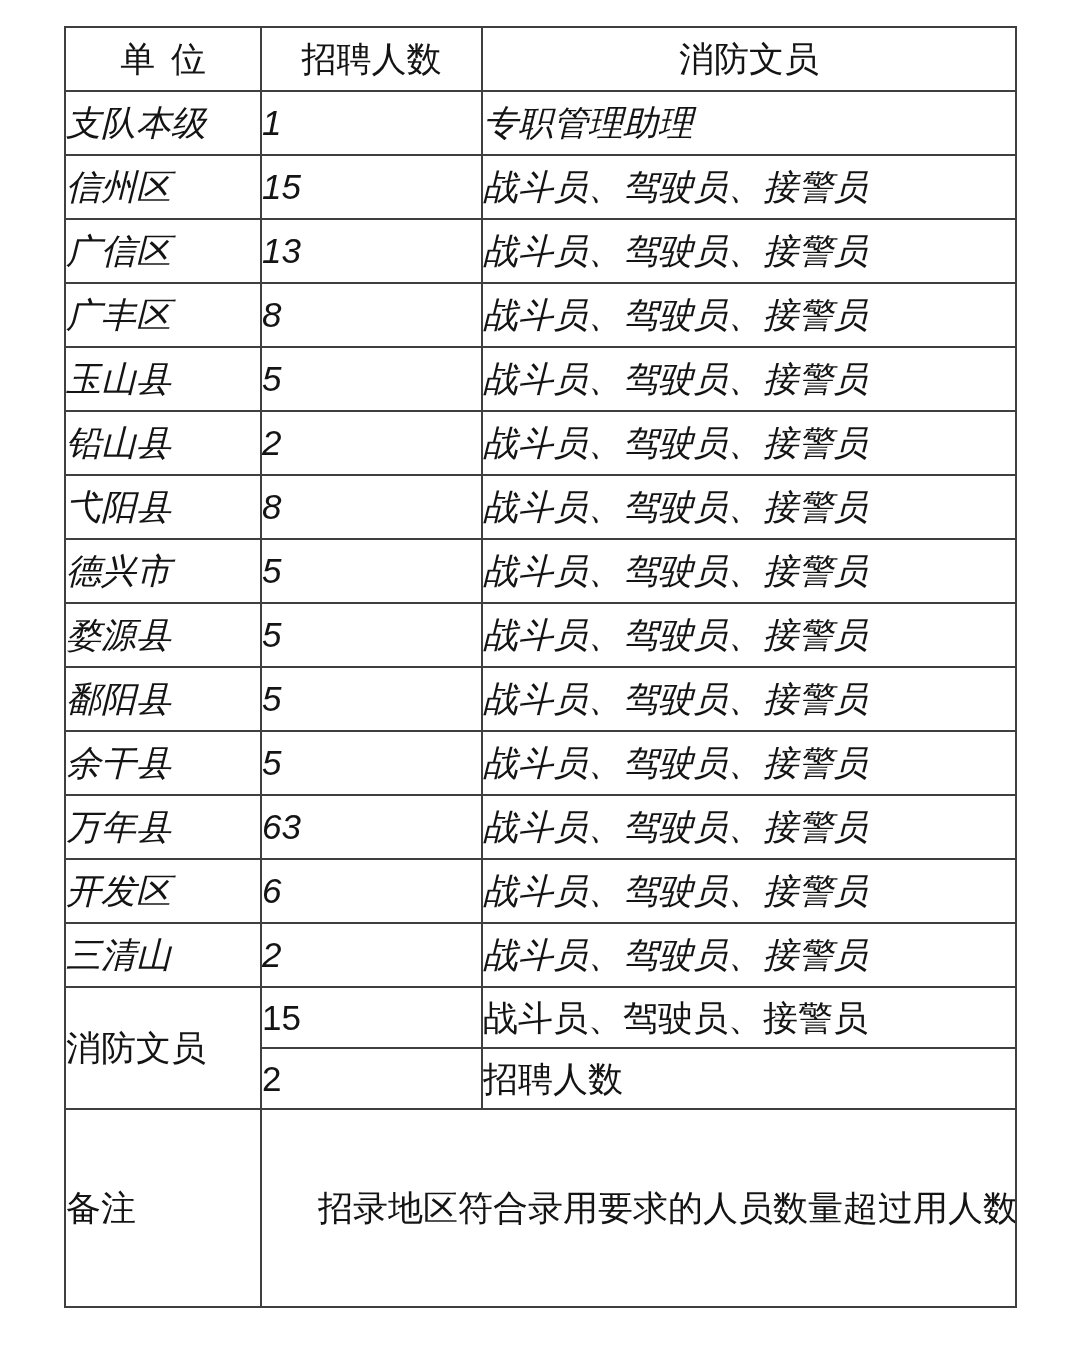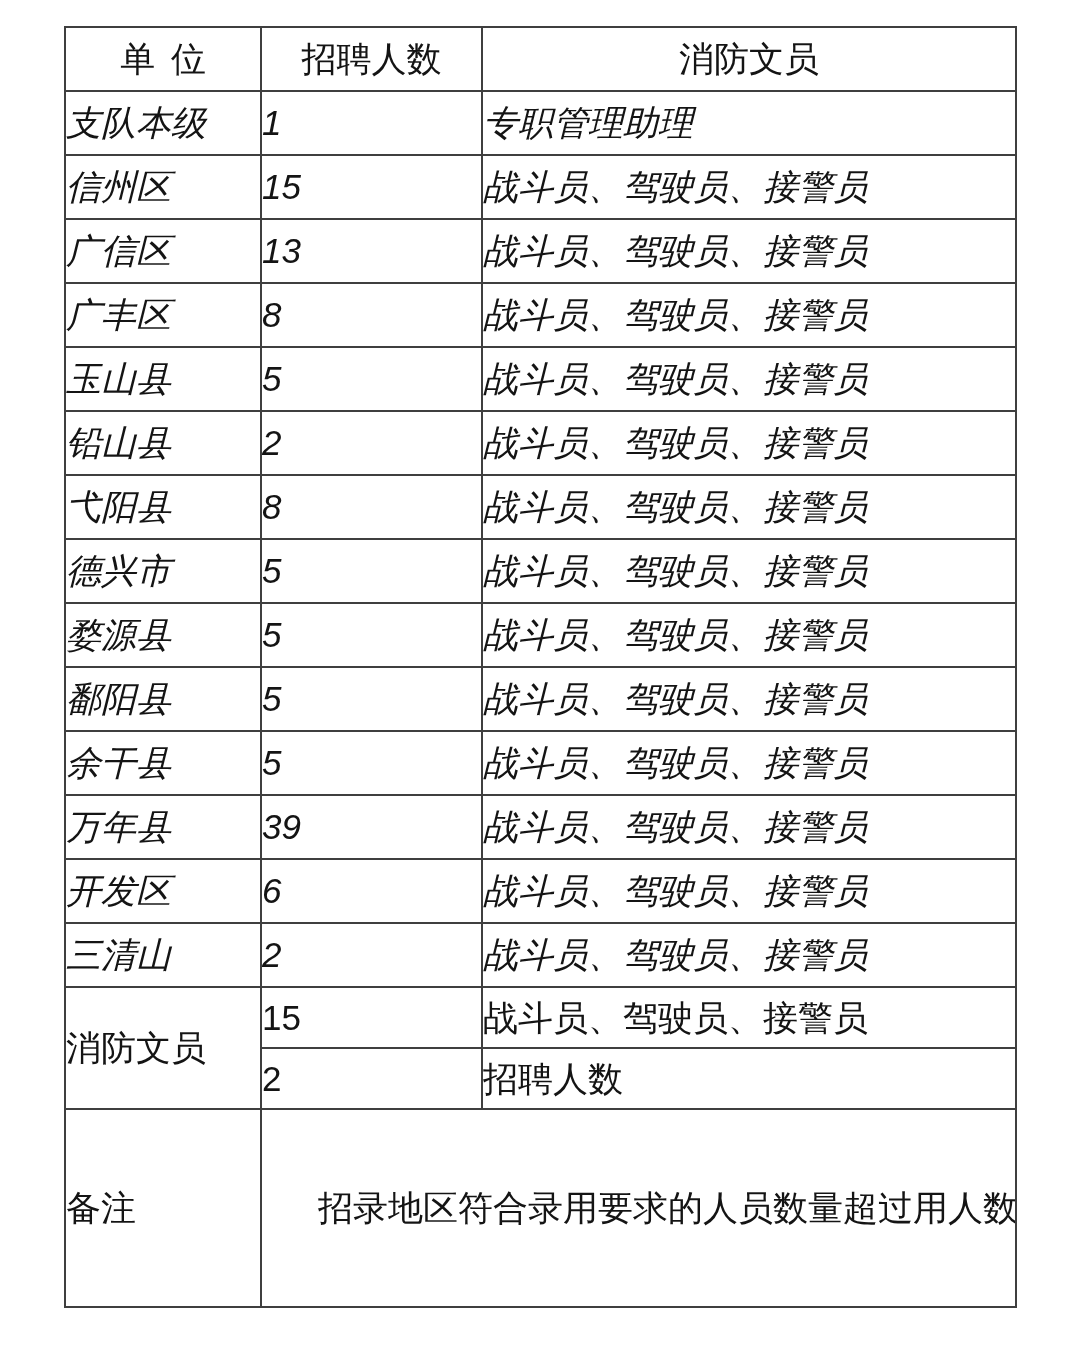--- a/index.html
+++ b/index.html
@@ -122,21 +122,21 @@
         <td>5</td>
         <td>战斗员、驾驶员、接警员</td>
       </tr>
       <tr class="data-row">
         <td>余干县</td>
         <td>5</td>
         <td>战斗员、驾驶员、接警员</td>
       </tr>
       <tr class="data-row">
         <td>万年县</td>
-        <td>39</td>
+        <td>63</td>
         <td>战斗员、驾驶员、接警员</td>
       </tr>
       <tr class="data-row">
         <td>开发区</td>
         <td>6</td>
         <td>战斗员、驾驶员、接警员</td>
       </tr>
       <tr class="data-row">
         <td>三清山</td>
         <td>2</td>

